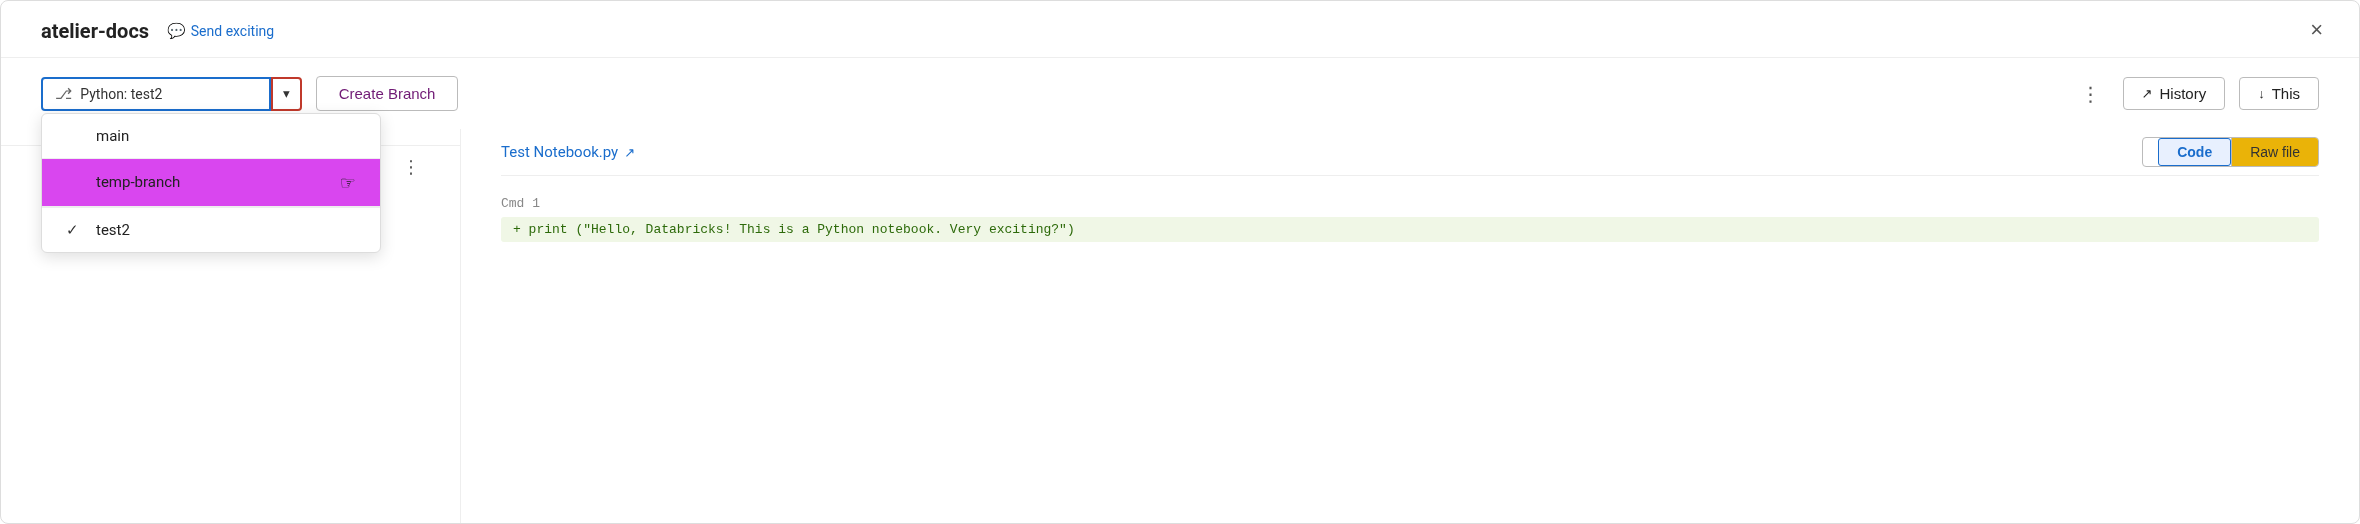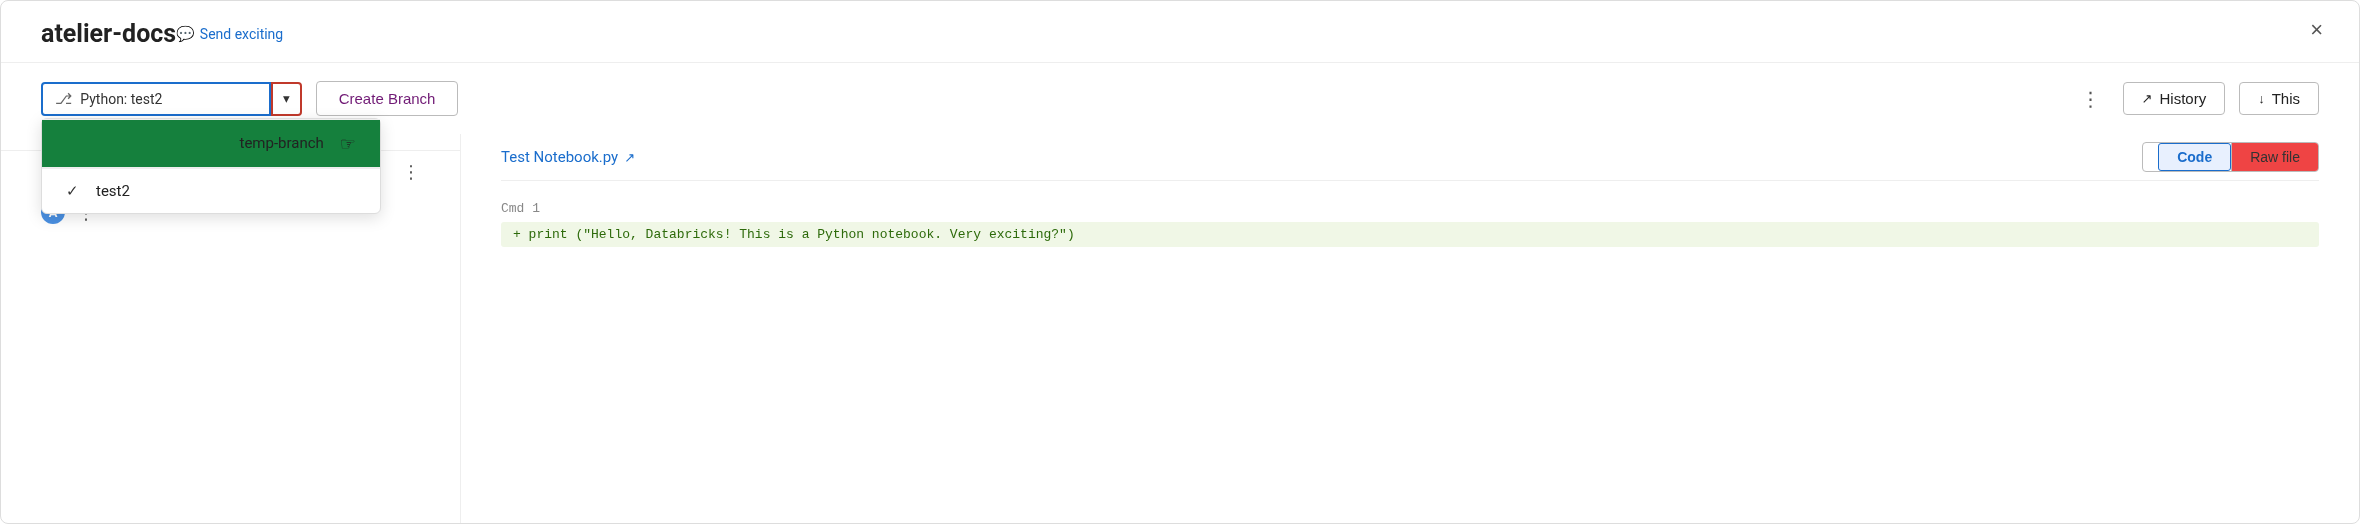--- a/index.html
+++ b/index.html
@@ -27,22 +27,22 @@
 
     
     .header {
       display: flex;
       align-items: center;
       padding: 18px 40px 14px 40px;
       border-bottom: 1px solid #eee;
     }
     .header-title {
       font-weight: 700;
-      font-size: 25px;
-      margin-right: 0;
+      font-size: 20px;
+      margin-right: 18px;
     }
     .feedback-link {
       display: flex;
       align-items: center;
       gap: 5px;
       color: #1a6dcc;
       font-size: 14px;
       cursor: pointer;
     }
     .close-btn {
@@ -157,22 +157,21 @@
     .dropdown-item {
       display: flex;
       align-items: center;
       padding: 13px 24px;
       font-size: 15px;
       cursor: pointer;
       gap: 12px;
       color: #222;
     }
     .dropdown-item.hovered {
-      background: #15803d;
-      text-align: right;
+      background: #d946ef;
     }
     .dropdown-item .check-icon {
       width: 18px;
       color: #333;
       font-size: 15px;
     }
     .dropdown-item .item-label {
       flex: 1;
     }
     .dropdown-divider {
@@ -260,21 +259,21 @@
       margin-left: auto;
       display: flex;
       border: 1px solid #bbb;
       border-radius: 4px;
       overflow: hidden;
       padding-left: 15px;
     }
 
     .code-view-btn {
       padding: 5px 18px;
-      background: #ef4444;
+      background: #eab308;
       border: none;
       font-size: 14px;
       cursor: pointer;
       color: #333;
     }
     .code-view-btn.active {
       background: #e8f0fe;
       color: #1a6dcc;
       font-weight: 600;
       border: 1.5px solid #1a6dcc;
@@ -334,20 +333,24 @@
         <span class="branch-icon">⎇</span>
         <span class="branch-input-text">
           <span>Python:</span>&nbsp;<span>test2</span>
         </span>
       </div>
       <button class="dropdown-arrow-btn">
         <span>▾</span>
       </button>
 
       <div class="branch-dropdown">
+        <div class="dropdown-item">
+          <span class="check-icon" style="width:18px;display:inline-block;"></span>
+          <span class="item-label">main</span>
+        </div>
         <hr class="dropdown-divider">
         <div class="dropdown-item hovered">
           <span class="check-icon" style="width:18px;display:inline-block;"></span>
           <span class="item-label">temp-branch</span>
           <span class="cursor-hand">☞</span>
         </div>
         <hr class="dropdown-divider">
         <hr class="dropdown-divider">
         <div class="dropdown-item">
           <span class="check-icon">✓</span>

